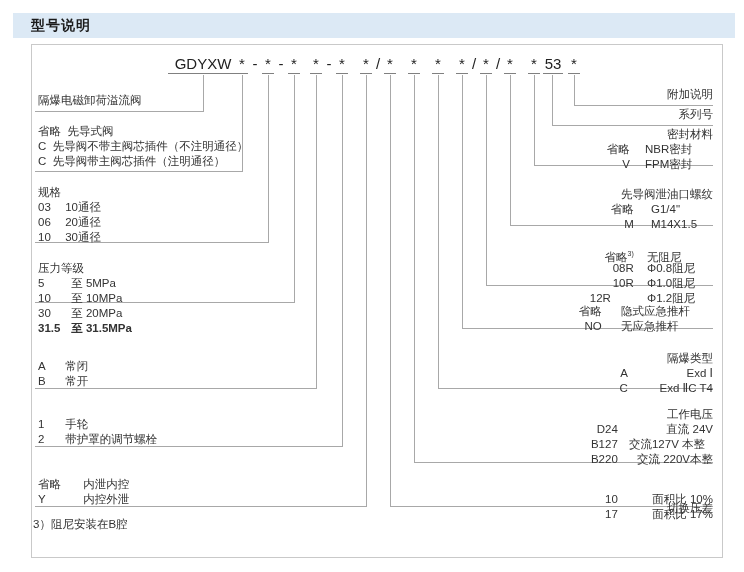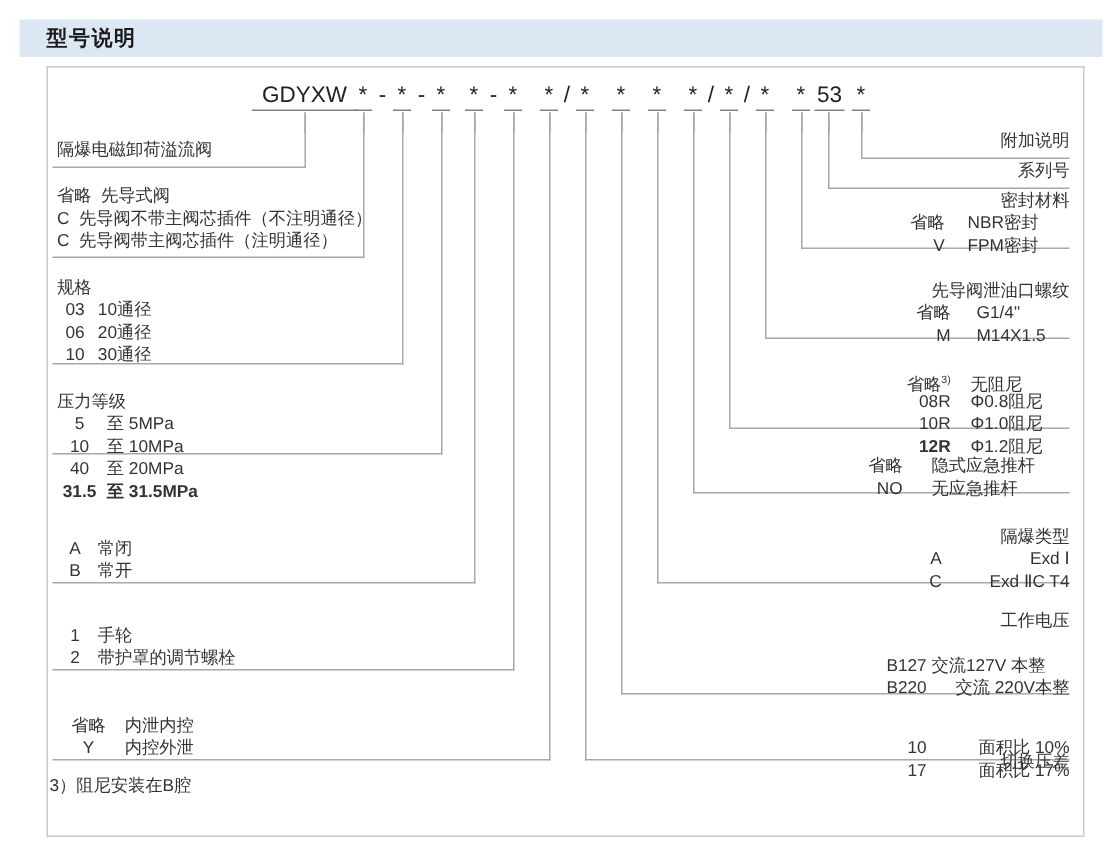--- a/index.html
+++ b/index.html
@@ -39,21 +39,21 @@
 
   
   .v{position:absolute;width:1px;background:#8c8c8c;}
   .v2{position:absolute;width:1px;background:#a8a8a8;}
   .h2{position:absolute;height:1px;background:#a8a8a8;}
 
   
   .lbl{position:absolute;font-size:11.5px;color:#333;white-space:nowrap;line-height:17px;}
   .rt{position:absolute;font-size:11.5px;color:#333;white-space:nowrap;
       line-height:17px;text-align:right;}
-  .k{display:inline-block;text-align:center;}
+  .k{display:inline-block;text-align:left;}
   .vv{display:inline-block;}
   sup{font-size:7px;vertical-align:super;}
 </style>
 </head>
 <body>
 
 <div class="page">
 
   <div class="hdr">
     <div class="hdr-accent"></div>
@@ -158,21 +158,21 @@
   <div class="lbl" style="left:38px;top:260px;">压力等级</div>
   <div class="lbl" style="left:38px;top:275px;">
     <span class="k" style="width:30px;">5</span>
     <span>至  5MPa</span>
   </div>
   <div class="lbl" style="left:38px;top:290px;">
     <span class="k" style="width:30px;">10</span>
     <span>至 10MPa</span>
   </div>
   <div class="lbl" style="left:38px;top:305px;">
-    <span class="k" style="width:30px;">40</span>
+    <span class="k" style="width:30px;">30</span>
     <span>至 20MPa</span>
   </div>
   <div class="lbl" style="left:38px;top:320px;font-weight:bold;">
     <span class="k" style="width:30px;">31.5</span>
     <span>至 31.5MPa</span>
   </div>
 
   <div class="lbl" style="left:38px;top:358px;">
     <span class="k" style="width:24px;">A</span>
     <span>常闭</span>
@@ -259,21 +259,21 @@
   </div>
   <div class="rt" style="right:31px;top:260px;width:240px;">
     <span class="k" style="width:44px;text-align:right;">08R</span>
     <span class="vv" style="width:66px;text-align:left;padding-left:10px;">Φ0.8阻尼</span>
   </div>
   <div class="rt" style="right:31px;top:275px;width:240px;">
     <span class="k" style="width:44px;text-align:right;">10R</span>
     <span class="vv" style="width:66px;text-align:left;padding-left:10px;">Φ1.0阻尼</span>
   </div>
   <div class="rt" style="right:31px;top:290px;width:240px;">
-    <span class="k" style="width:44px;text-align:right;font-weight:bold;">12R</span>
+    <span class="k" style="width:44px;">12R</span>
     <span class="vv" style="width:66px;text-align:left;padding-left:10px;">Φ1.2阻尼</span>
   </div>
 
   <div class="rt" style="right:31px;top:303px;width:260px;">
     <span class="k" style="width:44px;text-align:right;">省略</span>
     <span class="vv" style="width:92px;text-align:left;padding-left:16px;">隐式应急推杆</span>
   </div>
   <div class="rt" style="right:31px;top:318px;width:260px;">
     <span class="k" style="width:44px;text-align:right;">NO</span>
     <span class="vv" style="width:92px;text-align:left;padding-left:16px;">无应急推杆</span>
@@ -283,23 +283,27 @@
   <div class="rt" style="right:31px;top:365px;width:240px;">
     <span class="k" style="width:22px;text-align:right;">A</span>
     <span class="vv" style="width:82px;text-align:right;">Exd Ⅰ</span>
   </div>
   <div class="rt" style="right:31px;top:380px;width:240px;">
     <span class="k" style="width:22px;text-align:right;">C</span>
     <span class="vv" style="width:82px;text-align:right;">Exd ⅡC T4</span>
   </div>
 
   <div class="rt" style="right:31px;top:406px;width:240px;">工作电压</div>
+  <div class="rt" style="right:31px;top:421px;width:260px;">
+    <span class="k" style="width:46px;text-align:right;">D24</span>
+    <span class="vv" style="width:92px;text-align:right;">直流 24V</span>
+  </div>
   <div class="rt" style="right:31px;top:436px;width:260px;">
     <span class="k" style="width:46px;text-align:right;">B127</span>
-    <span class="vv" style="width:92px;text-align:left;">交流127V 本整</span>
+    <span class="vv" style="width:92px;text-align:center;">交流127V 本整</span>
   </div>
   <div class="rt" style="right:31px;top:451px;width:260px;">
     <span class="k" style="width:46px;text-align:right;">B220</span>
     <span class="vv" style="width:92px;text-align:right;">交流 220V本整</span>
   </div>
 
   <div class="rt" style="right:31px;top:476px;width:240px;margin-top:24px;">切换压差</div>
   <div class="rt" style="right:31px;top:491px;width:260px;">
     <span class="k" style="width:30px;text-align:right;">10</span>
     <span class="vv" style="width:92px;text-align:right;">面积比  10%</span>

